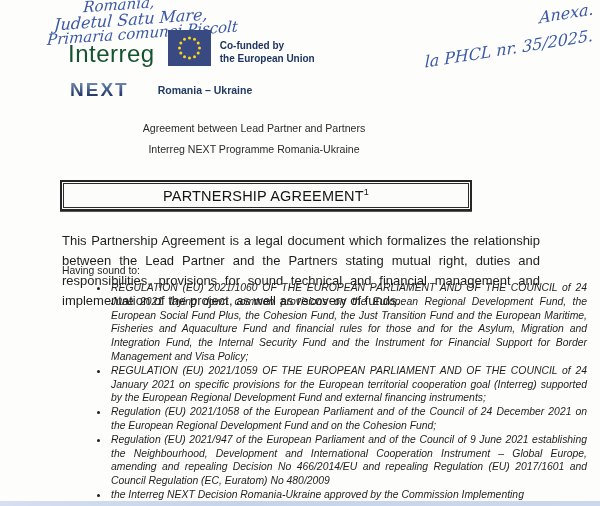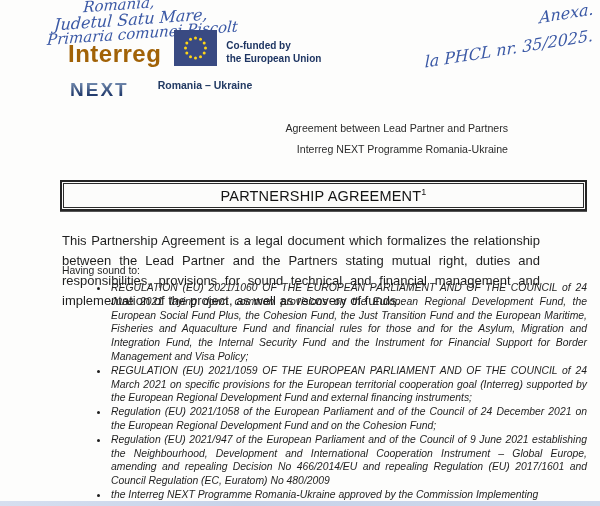--- a/index.html
+++ b/index.html
@@ -31,44 +31,44 @@
   .hw-right{
     right:6px;top:10px;
     transform:rotate(-9deg) skewX(-10deg);
     font-size:16px;line-height:26px;
     text-align:right;
     white-space:nowrap;
   }
   
   .logo-row{position:absolute;left:68px;top:30px;display:flex;align-items:flex-start;}
   .interreg{
-    font-size:24px;font-weight:bold;letter-spacing:.5px;
-    color:#a16207;margin-top:10px;
+    font-size:24px;font-weight:normal;letter-spacing:.5px;
+    color:#14532d;margin-top:10px;
   }
   .eu-flag{display:block;margin-left:13px;}
   .cofunded{
     margin-left:9px;margin-top:9px;
     font-size:10px;font-weight:bold;line-height:13px;
     color:#1e3562;
   }
-  .next-row{position:absolute;left:70px;top:79px;display:flex;align-items:flex-start;}
+  .next-row{position:absolute;left:70px;top:79px;display:flex;align-items:center;}
   .next{
     font-size:19px;font-weight:bold;letter-spacing:2px;
     background:linear-gradient(#8aa2c2 0%,#243d6e 70%);
     -webkit-background-clip:text;background-clip:text;
     -webkit-text-fill-color:transparent;color:#243d6e;
   }
   .programme{font-size:10.5px;font-weight:bold;color:#223a63;margin-left:29px;}
   
-  .subtitle{position:absolute;left:0;width:508px;text-align:right;font-size:10.6px;color:#2b2b2b;}
+  .subtitle{position:absolute;left:0;width:508px;text-align:center;font-size:10.6px;color:#2b2b2b;}
   .subtitle.s1{top:122px;}
   .subtitle.s2{top:143px;}
   
   .title-box{
-    position:absolute;left:60px;top:180px;width:527px;height:31px;
+    position:absolute;left:60px;top:180px;width:412px;height:31px;
     border:2px solid #262626;
     box-sizing:border-box;
     background:#fcfcfb;
     box-shadow:0 1px 0 #555;
   }
   .title-box-inner{
     position:absolute;inset:1px;
     border:1px solid #2b2b2b;
     display:flex;align-items:center;justify-content:center;
   }
@@ -147,21 +147,21 @@
     <div class="title-box-inner">
       <span class="title-text"><span>PARTNERSHIP AGREEMENT</span><sup>1</sup></span>
     </div>
   </div>
 
   <p class="intro">This Partnership Agreement is a legal document which formalizes the relationship between the Lead Partner and the Partners stating mutual right, duties and responsibilities, provisions for sound technical and financial management and implementation of the project, as well as recovery of funds.</p>
   <div class="having">Having sound to:</div>
 
   <ul class="reg-list">
     <li>REGULATION (EU) 2021/1060 OF THE EUROPEAN PARLIAMENT AND OF THE COUNCIL of 24 June 2021 laying down common provisions on the European Regional Development Fund, the European Social Fund Plus, the Cohesion Fund, the Just Transition Fund and the European Maritime, Fisheries and Aquaculture Fund and financial rules for those and for the Asylum, Migration and Integration Fund, the Internal Security Fund and the Instrument for Financial Support for Border Management and Visa Policy;</li>
-    <li>REGULATION (EU) 2021/1059 OF THE EUROPEAN PARLIAMENT AND OF THE COUNCIL of 24 March 2021 on specific provisions for the European territorial cooperation goal (Interreg) supported by the European Regional Development Fund and external financing instruments;</li>
+    <li>REGULATION (EU) 2021/1059 OF THE EUROPEAN PARLIAMENT AND OF THE COUNCIL of 24 January 2021 on specific provisions for the European territorial cooperation goal (Interreg) supported by the European Regional Development Fund and external financing instruments;</li>
     <li>Regulation (EU) 2021/1058 of the European Parliament and of the Council of 24 December 2021 on the European Regional Development Fund and on the Cohesion Fund;</li>
     <li>Regulation (EU) 2021/947 of the European Parliament and of the Council of 9 June 2021 establishing the Neighbourhood, Development and International Cooperation Instrument – Global Europe, amending and repealing Decision No 466/2014/EU and repealing Regulation (EU) 2017/1601 and Council Regulation (EC, Euratom) No 480/2009</li>
-    <li>the Interreg NEXT Programme Romania-Ukraine approved by the Commission Implementing</li>
+    <li>the Interreg NEXT Decision Romania-Ukraine approved by the Commission Implementing</li>
   </ul>
 
   <div class="scan-edge"></div>
 
 </div>
 
 </body></html>

